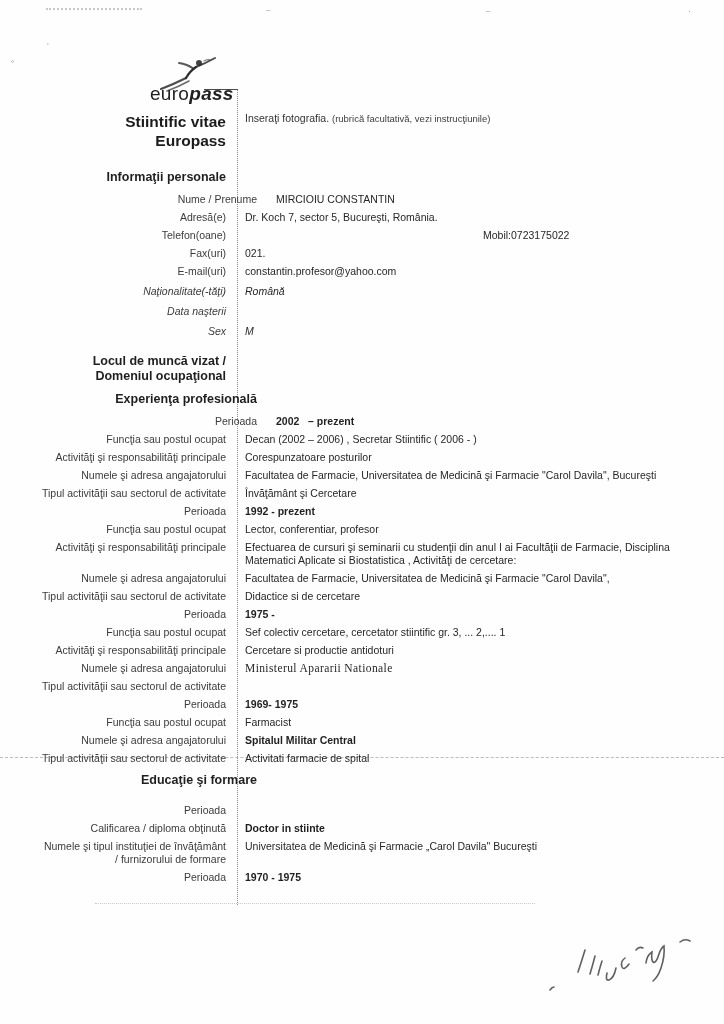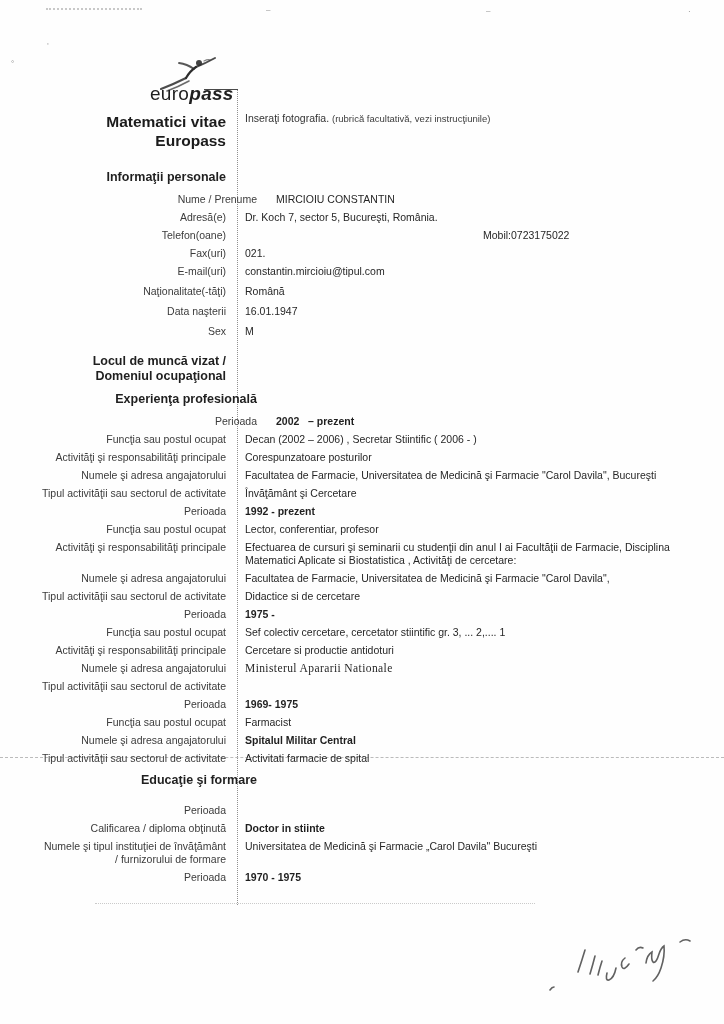--- a/index.html
+++ b/index.html
@@ -32,21 +32,21 @@
             font-size:10.5px; line-height:13px; color:#3b3b3b; }
   .cell-r { flex:1; padding-left:8px; padding-right:30px;
             font-size:10.5px; line-height:13px; color:#262626; }
   .h1 { font-size:15.5px; line-height:19px; font-weight:700; color:#1b1b1b; }
   .h2 { font-size:12.5px; line-height:15px; font-weight:700; color:#1f1f1f; }
   .title-row { margin-bottom:20px; }
   .note-main { font-size:10.5px; color:#333; }
   .note-sub  { font-size:9.5px;  color:#3d3d3d; }
   .v-bold { font-weight:700; color:#1f1f1f; }
   .serif  { font-family:"Liberation Serif", serif; font-size:11.5px; letter-spacing:.4px; }
-  .mt4 { margin-top:16px; } .mt7 { margin-top:7px; } .mt8 { margin-top:8px;margin-left:31px; }
+  .mt4 { margin-top:16px; } .mt7 { margin-top:7px;font-style:italic; } .mt8 { margin-top:8px;margin-left:31px; }
   .mobile-wrap { display:inline-block; margin-left:238px; }
   .mobile-wrap .ml { }
 
   .sig { position:absolute; left:540px; top:928px; }
 </style>
 </head>
 <body>
 
 <div class="page">
 
@@ -72,21 +72,21 @@
     <path d="M46 5 q4 -2 6 -1" stroke="#2d2d2d" stroke-width="1.3" stroke-linecap="round" opacity=".6"></path>
   </svg>
   <div class="logo-text">
     <span class="euro">euro</span><span class="pass">pass</span>
   </div>
 
   <div class="content">
 
     <div class="row title-row">
       <div class="cell-l">
-        <div class="h1">Matematici vitae</div>
+        <div class="h1">Stiintific vitae</div>
         <div class="h1">Europass</div>
       </div>
       <div class="cell-r">
         <span class="note-main">Inseraţi fotografia.</span>
         <span class="note-sub">(rubrică facultativă, vezi instrucţiunile)</span>
       </div>
     </div>
 
     <div class="row">
       <div class="cell-l h2">Informaţii personale</div>
@@ -106,29 +106,28 @@
       <div class="cell-r">
         <span class="mobile-wrap"><span class="ml">Mobil:</span><span>0723175022</span></span>
       </div>
     </div>
     <div class="row">
       <div class="cell-l">Fax(uri)</div>
       <div class="cell-r">021.</div>
     </div>
     <div class="row">
       <div class="cell-l">E-mail(uri)</div>
-      <div class="cell-r">constantin.mircioiu@tipul.com</div>
+      <div class="cell-r">constantin.profesor@yahoo.com</div>
     </div>
     <div class="row mt7">
       <div class="cell-l">Naţionalitate(-tăţi)</div>
       <div class="cell-r">Română</div>
     </div>
     <div class="row mt7">
       <div class="cell-l">Data naşterii</div>
-      <div class="cell-r">16.01.1947</div>
     </div>
     <div class="row mt7">
       <div class="cell-l">Sex</div>
       <div class="cell-r">M</div>
     </div>
 
     <div class="row mt4">
       <div class="cell-l">
         <div class="h2">Locul de muncă vizat /</div>
         <div class="h2">Domeniul ocupaţional</div>

